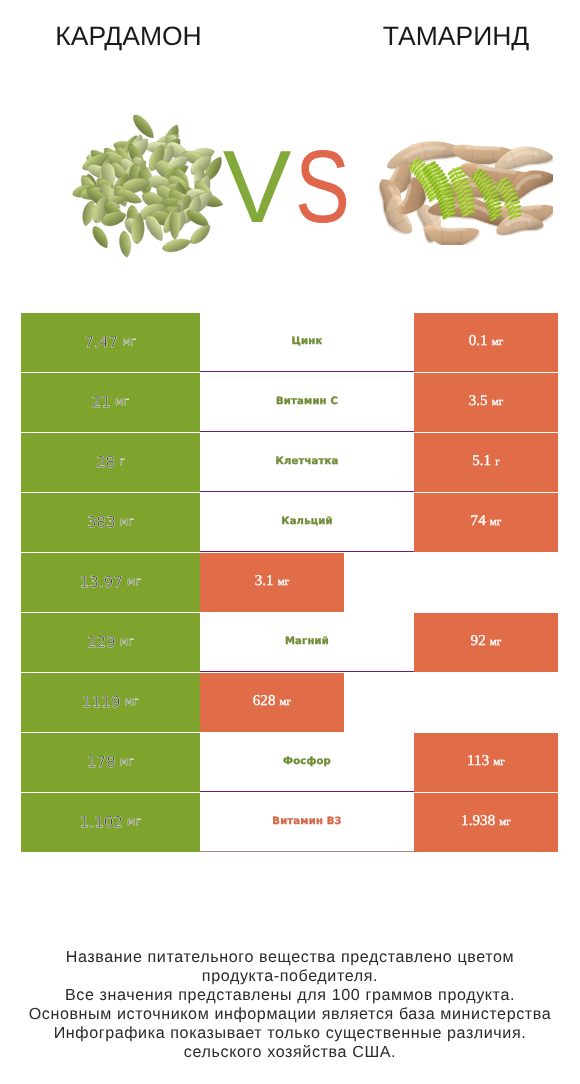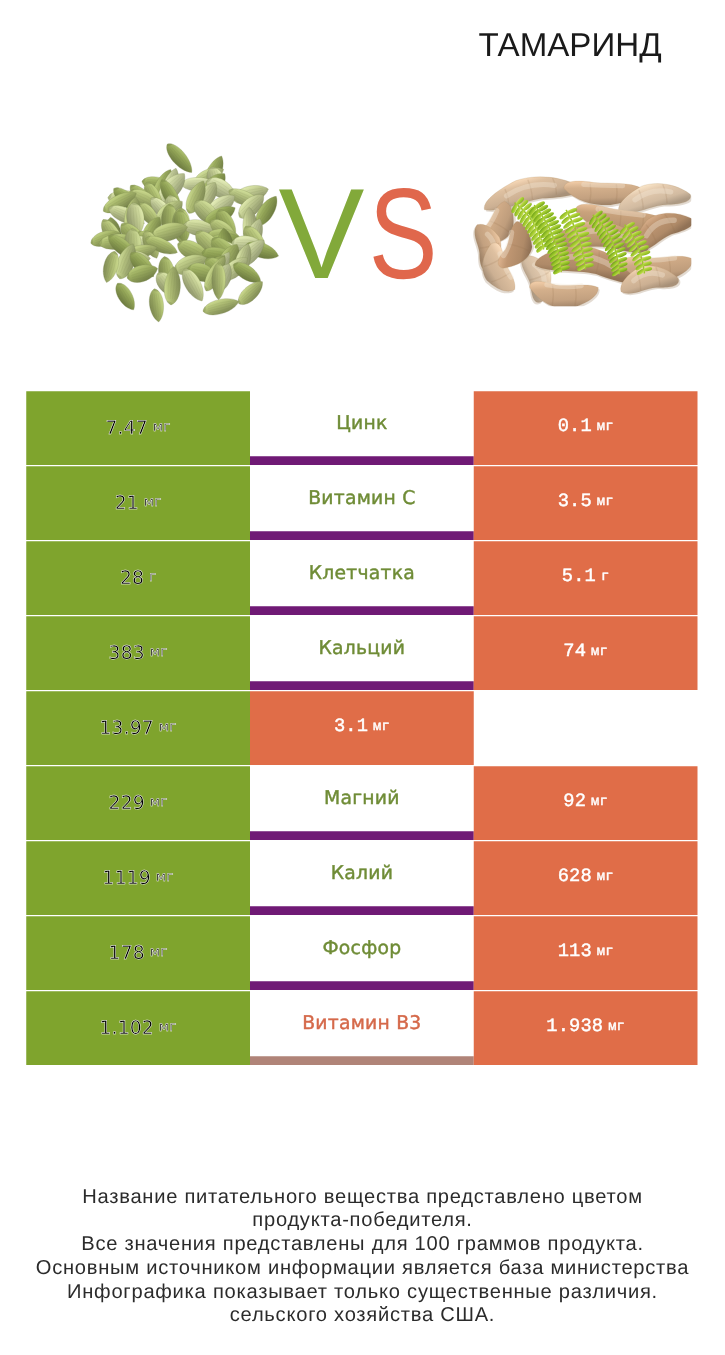--- a/index.html
+++ b/index.html
@@ -12,31 +12,32 @@
   .img-left{position:absolute;left:3px;top:-4px;width:288px;height:288px;}
   .img-right{position:absolute;left:365px;top:129px;width:188px;height:116px;}
   .img-left svg,.img-right svg{display:block;width:100%;height:100%;}
   .vs{position:absolute;left:-3px;top:135px;width:580px;text-align:center;font-size:103px;font-weight:400;line-height:103px;letter-spacing:0px;}
   .vs .v{color:#82A93A;display:inline-block;}
   .vs .s{color:#E0674C;display:inline-block;transform:scaleX(0.80);transform-origin:left center;margin-left:3px;margin-right:-12px;}
   .table{position:absolute;left:21px;top:313px;width:537px;}
   .row{display:flex;height:59px;margin-bottom:1px;}
   .row:last-child{margin-bottom:0;}
   .cell{display:flex;align-items:center;justify-content:center;box-sizing:border-box;padding-bottom:2px;}
-  .left{width:179px;background:#7FA42D;color:#000000;font-family:"DejaVu Sans",sans-serif;font-weight:normal;font-size:15px;letter-spacing:0.1px;text-align:center;-webkit-text-stroke:0.35px #fff;}
-  .right{width:179px;background:#E06D48;color:#fff;font-family:Liberation Mono, monospace;font-weight:normal;font-size:15px;letter-spacing:0.1px;-webkit-text-stroke:0.35px #fff;}
-  .mid{flex:1;font-family:"DejaVu Sans",sans-serif;font-weight:normal;font-size:15px;letter-spacing:0.2px;color:#6F8C36;-webkit-text-stroke:0.35px #6F8C36;background:#fff;border-bottom:7px solid #701a75;}
+  .left{width:179px;background:#7FA42D;color:#404040;font-family:"DejaVu Sans",sans-serif;font-weight:normal;font-size:15px;letter-spacing:0.1px;text-align:center;-webkit-text-stroke:0.35px #fff;}
+  .right{width:144px;background:#E06D48;color:#fff;font-family:Liberation Serif, serif;font-weight:normal;font-size:15px;letter-spacing:0.1px;-webkit-text-stroke:0.35px #fff;}
+  .mid{flex:1;font-family:"DejaVu Sans",sans-serif;font-weight:bold;font-size:10px;letter-spacing:0.2px;color:#6F8C36;-webkit-text-stroke:0.35px #6F8C36;background:#fff;border-bottom:1px solid #701a75;}
   .mid.orange{color:#D5694A;-webkit-text-stroke-color:#D5694A;border-bottom-color:#B08478;align-items:center;}
   .unit{font-size:11px;font-weight:normal;margin-left:4px;letter-spacing:0.1px;}
   .footer{position:absolute;left:0;top:948px;width:580px;text-align:center;font-size:16.1px;letter-spacing:0.6px;color:#2b2b2b;line-height:18.9px;}
 </style>
 </head>
 <body>
 
 <div class="page">
+  <div class="title" id="t-left">КАРДАМОН</div>
   <div class="title" id="t-right">ТАМАРИНД</div>
   <div class="hero">
       <div class="img-left">
         <svg viewBox="0 0 290 290" width="290" height="290" xmlns="http://www.w3.org/2000/svg">
           <defs>
             <linearGradient id="c0" x1=".12" y1=".02" x2=".52" y2="1">
               <stop offset="0" stop-color="#ccdd8c"></stop>
               <stop offset=".42" stop-color="#a8b86c"></stop>
               <stop offset="1" stop-color="#7c884f"></stop>
             </linearGradient>
@@ -1189,23 +1190,20 @@
         <div class="cell right">
           <span>92</span>
           <span class="unit">мг</span>
         </div>
       </div>
       <div class="row">
         <div class="cell left">
           <span>1119</span>
           <span class="unit">мг</span>
         </div>
-        <div class="cell mid">
-          <span>Калий</span>
-        </div>
         <div class="cell right">
           <span>628</span>
           <span class="unit">мг</span>
         </div>
       </div>
       <div class="row">
         <div class="cell left">
           <span>178</span>
           <span class="unit">мг</span>
         </div>

